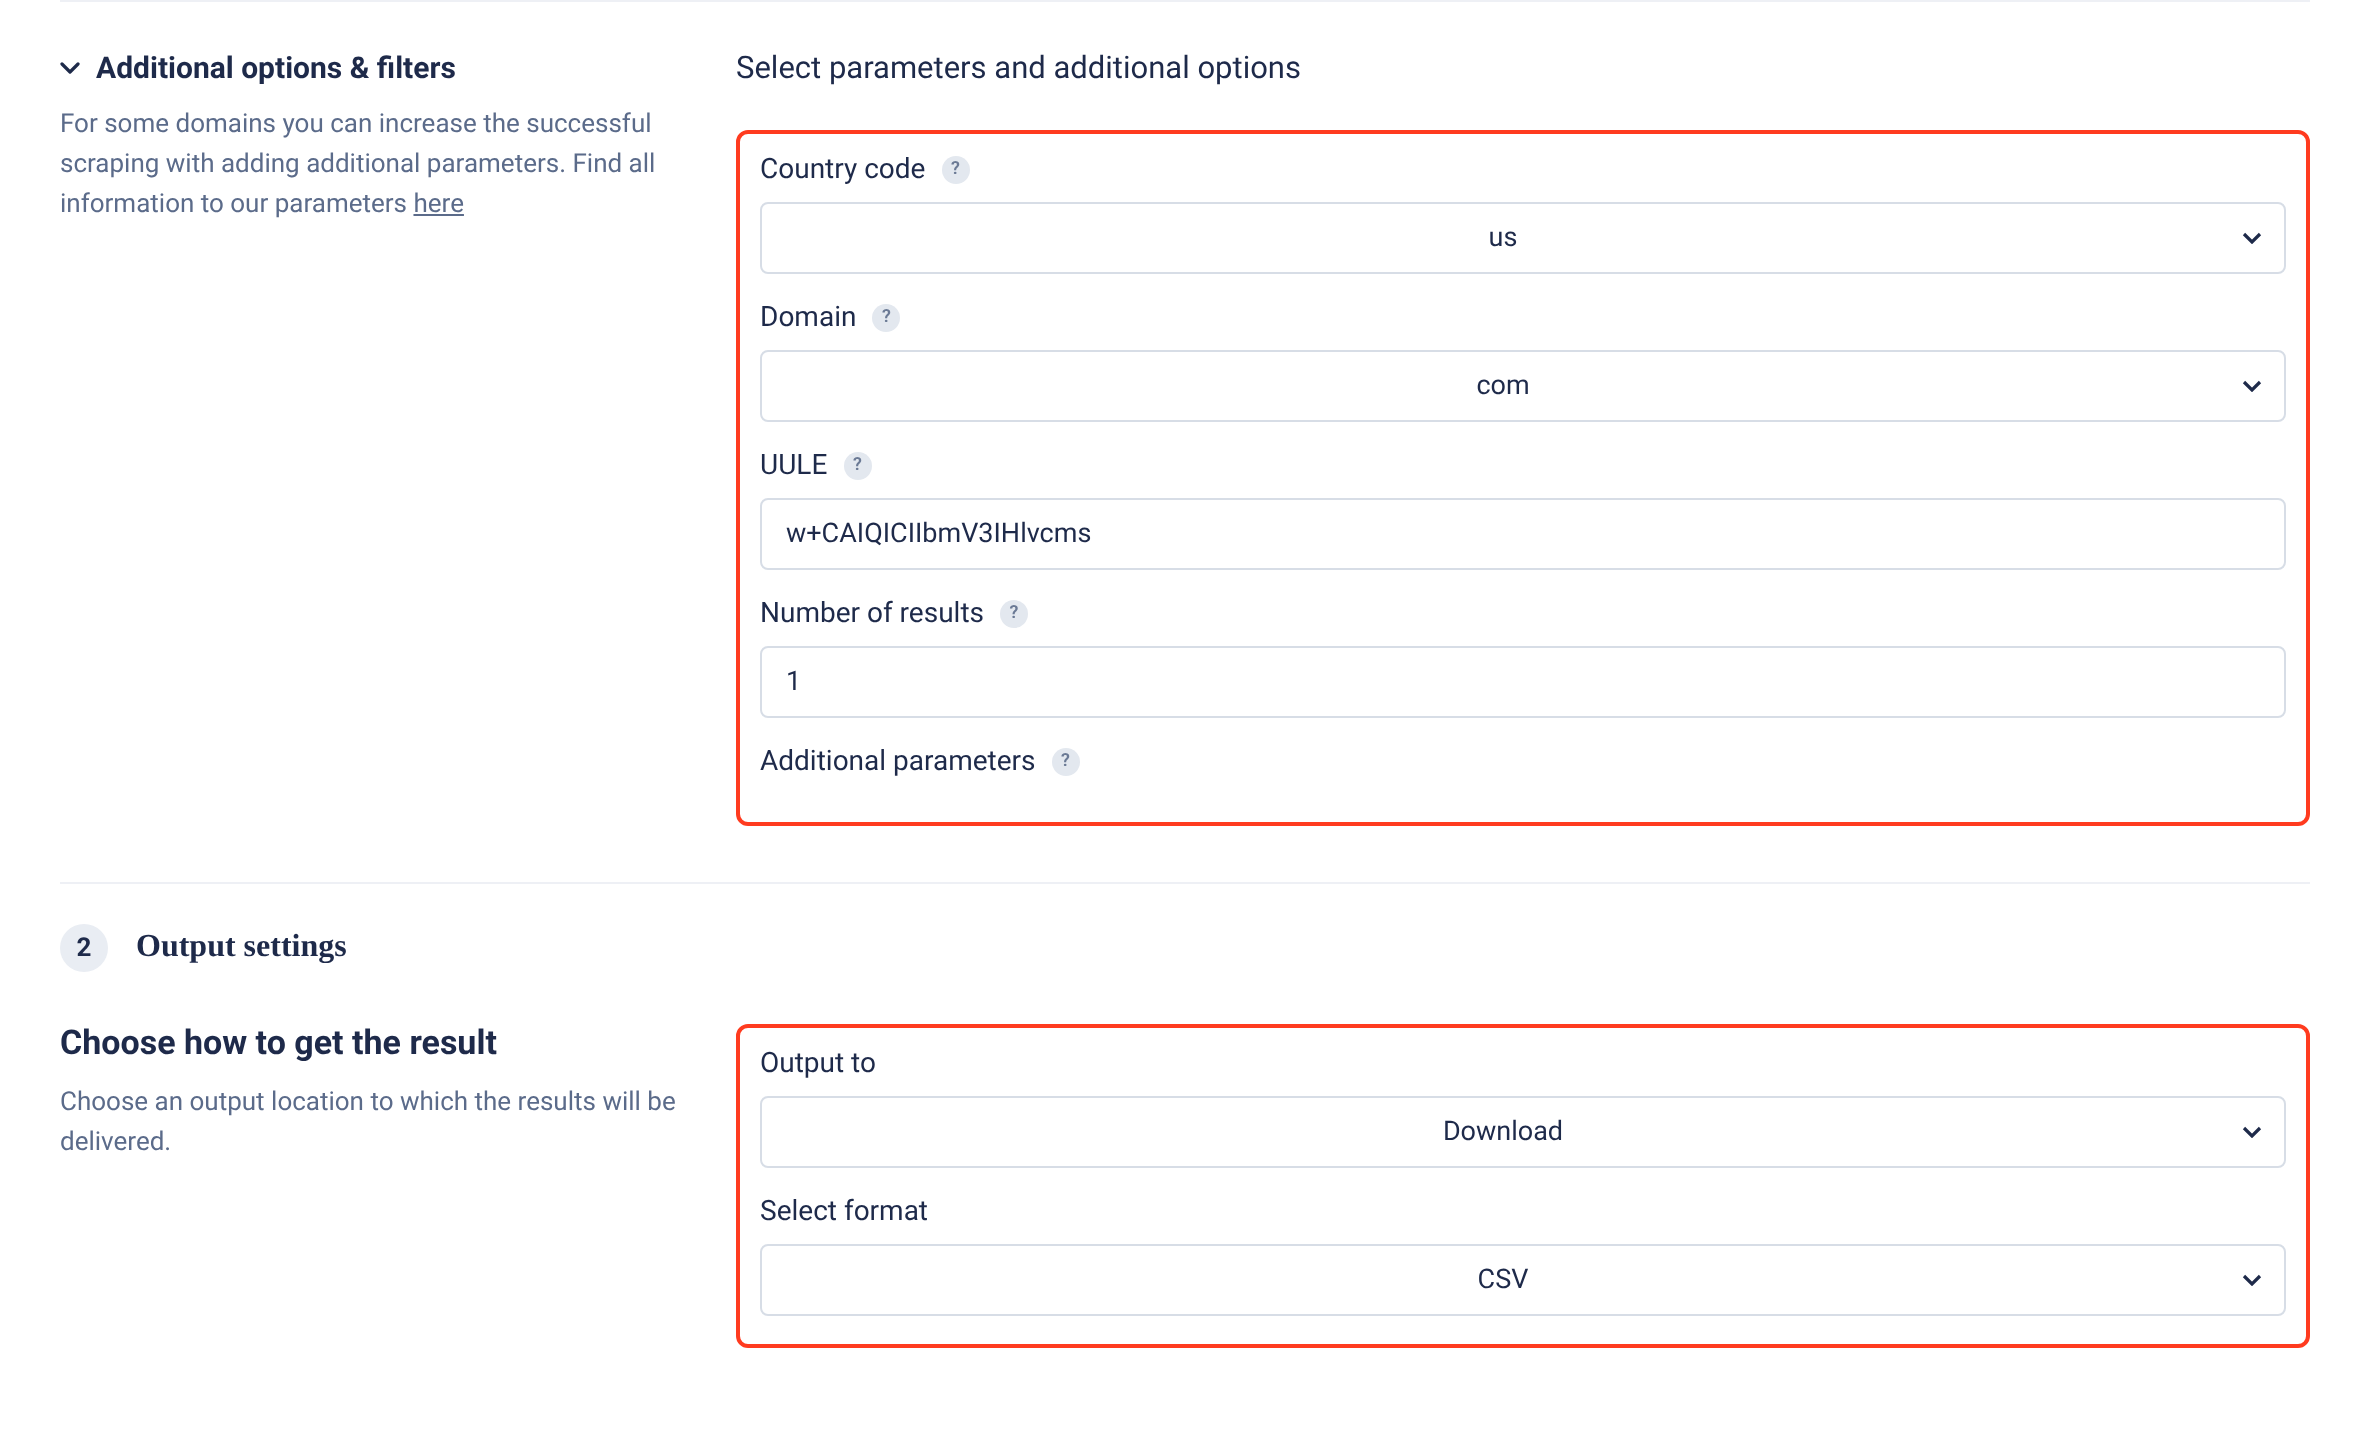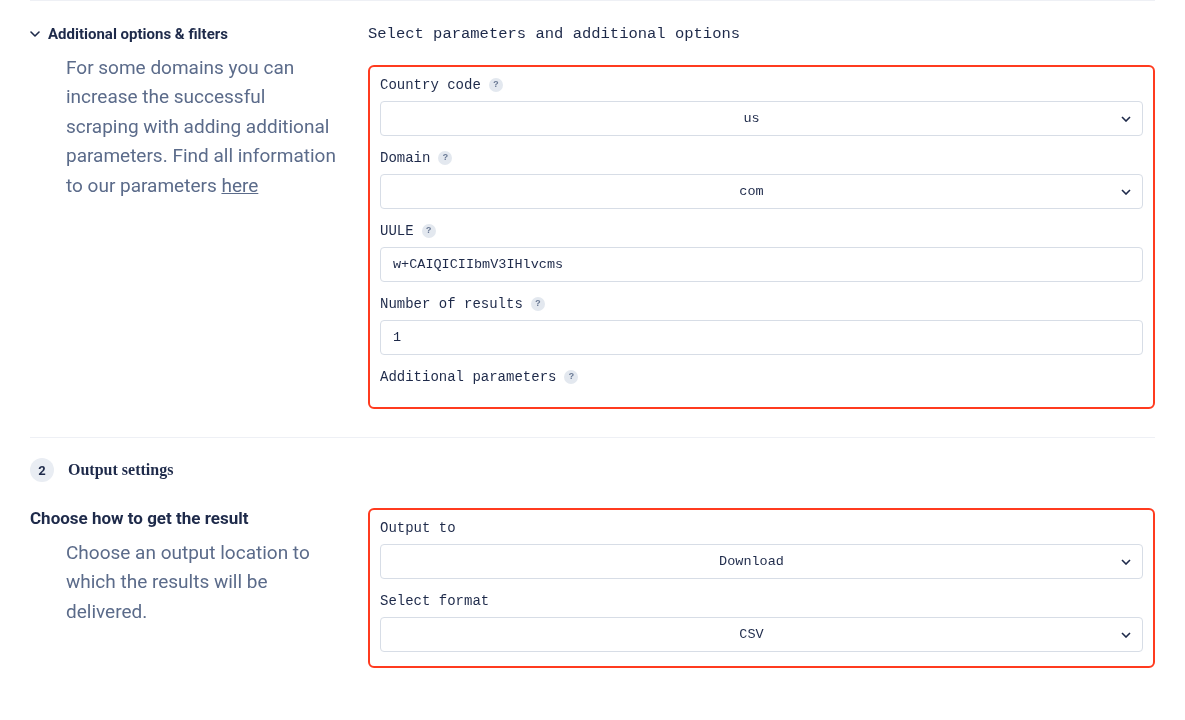--- a/index.html
+++ b/index.html
@@ -35,21 +35,20 @@
     padding-bottom: 28px;
   }
   .section-row.first { border-top: 1px solid #eef0f5; }
   .left {
     flex: 0 0 310px;
     padding-top: 0;
   }
   .right {
     flex: 1;
     min-width: 0;
-    font-family: Liberation Mono, monospace;
   }
   .collapse-header {
     display: flex;
     align-items: center;
     gap: 8px;
     font-weight: 700;
     font-size: 15px;
     color: var(--ink);
     cursor: pointer;
     user-select: none;
@@ -58,24 +57,23 @@
     width: 10px;
     height: 10px;
     display: inline-flex;
     align-items: center;
     justify-content: center;
     color: var(--ink);
   }
   .chev svg { display: block; }
   .left-desc {
     margin-top: 10px;
-    font-size: 19px;
+    font-size: 13px;
     line-height: 1.55;
     color: var(--ink-dim);
-    margin-left: 36px;
   }
   .left-desc a {
     color: var(--ink-dim);
     text-decoration: underline;
   }
   .right-title {
     font-size: 15.5px;
     color: var(--ink);
     margin-bottom: 22px;
   }

